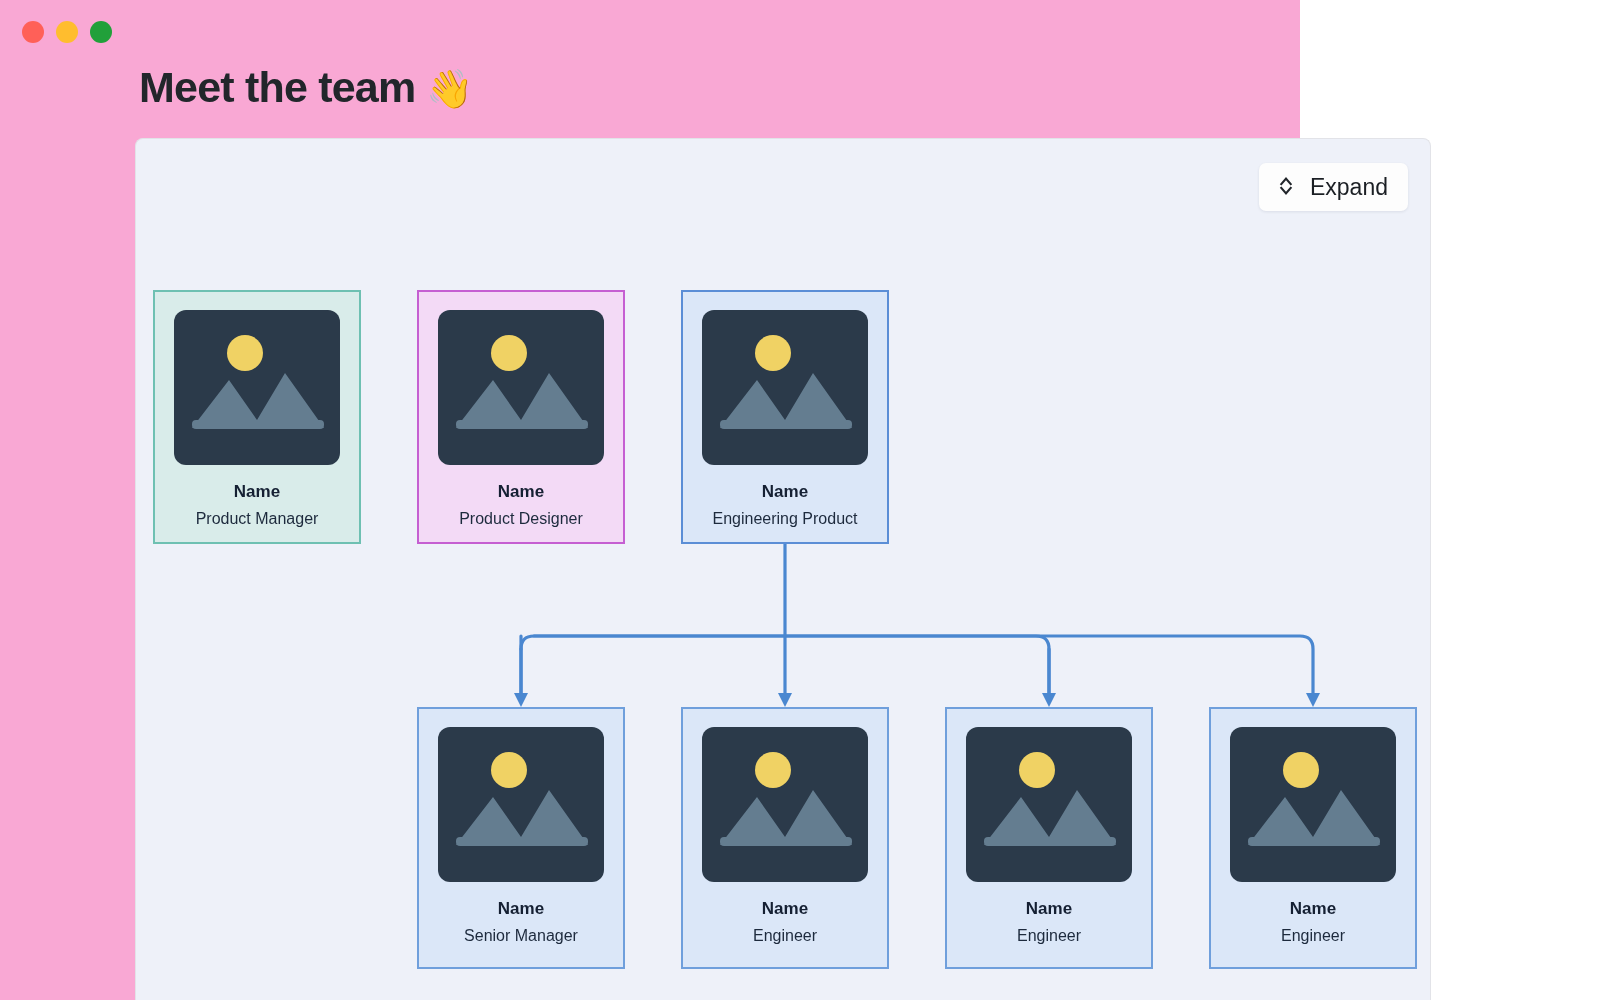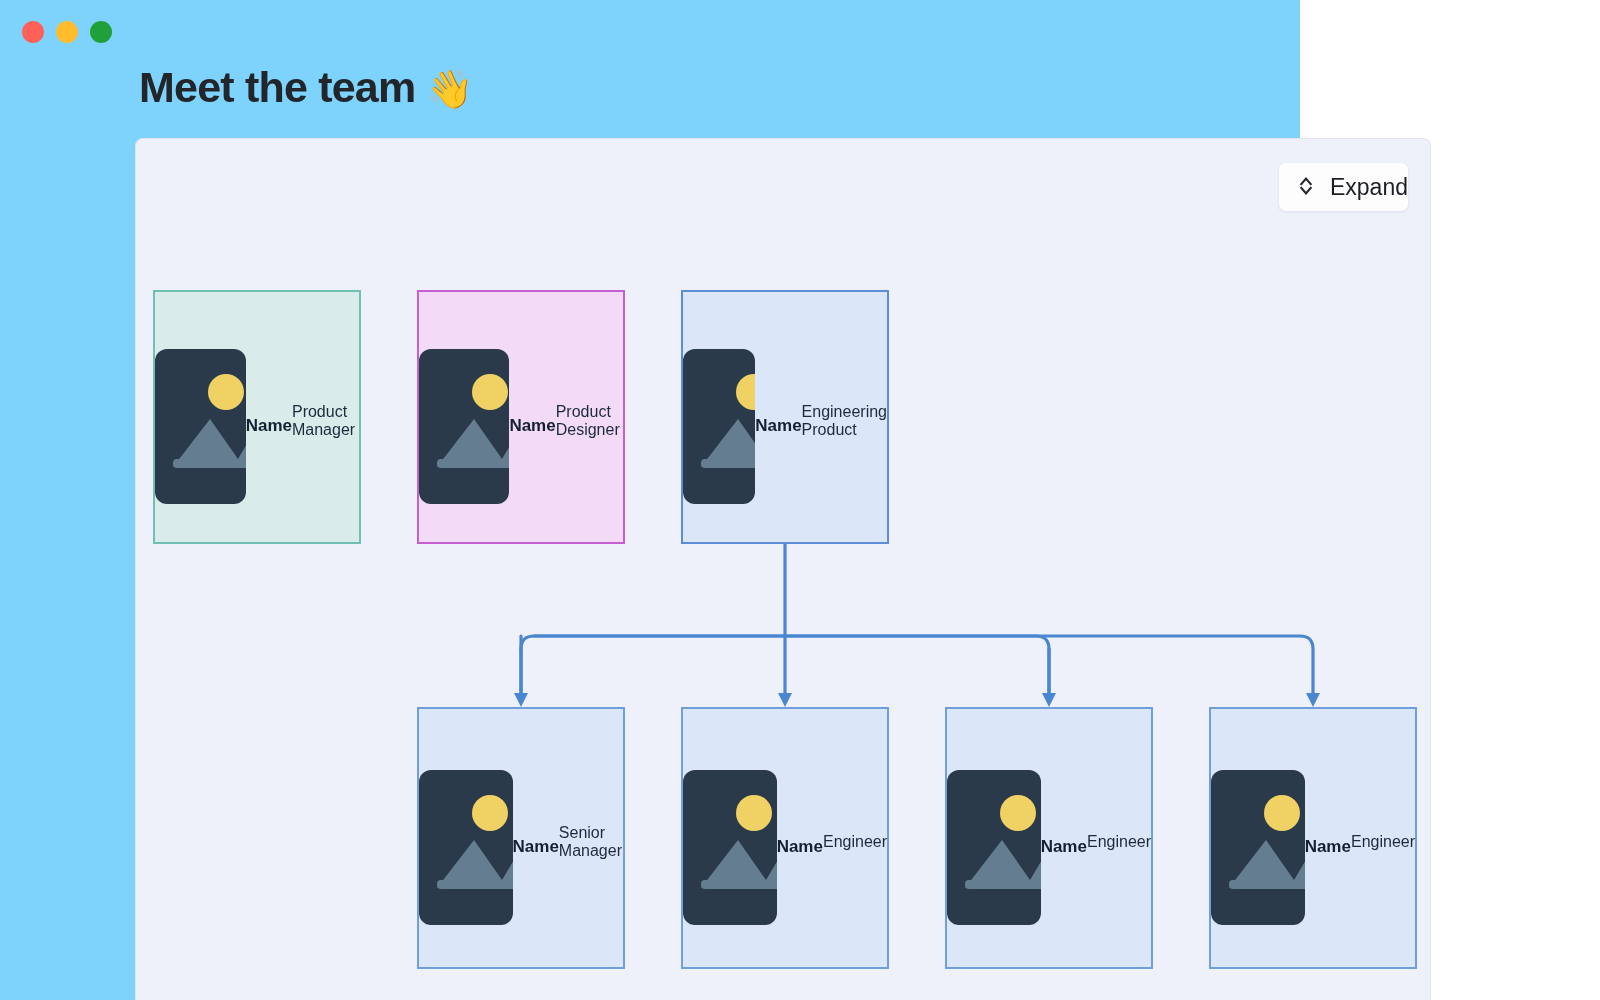--- a/index.html
+++ b/index.html
@@ -9,21 +9,21 @@
     height: 1000px;
     overflow: hidden;
     background: #ffffff;
     font-family: "Liberation Sans", sans-serif;
   }
 
   .window {
     position: relative;
     width: 1300px;
     height: 1000px;
-    background: #7dd3fc;
+    background: #f9a8d4;
   }
 
   
   .titlebar {
     position: absolute;
     top: 0; left: 0;
     width: 1600px;
     height: 60px;
   }
   .traffic-lights {
@@ -66,21 +66,21 @@
     border-radius: 8px 8px 0 0;
     overflow: hidden;
   }
 
   
   .expand-btn {
     position: absolute;
     top: 24px;
     right: 22px;
     height: 48px;
-    padding: 0 0 0 14px;
+    padding: 0 20px 0 14px;
     display: flex;
     align-items: center;
     gap: 11px;
     background: #fdfdfd;
     border: none;
     border-radius: 7px;
     box-shadow: 0 1px 3px rgba(20,30,60,0.09);
     cursor: pointer;
     font-family: "Liberation Sans", sans-serif;
   }
@@ -99,21 +99,21 @@
     height: 862px;
     pointer-events: none;
   }
 
   
   .node {
     position: absolute;
     border-style: solid;
     border-width: 2px;
     display: flex;
-    flex-direction: row;
+    flex-direction: column;
     align-items: center;
   }
   .node .thumb {
     width: 166px;
     height: 155px;
     margin-top: 18px;
     border-radius: 12px;
     background: #2b3a4a;
     position: relative;
     overflow: hidden;

